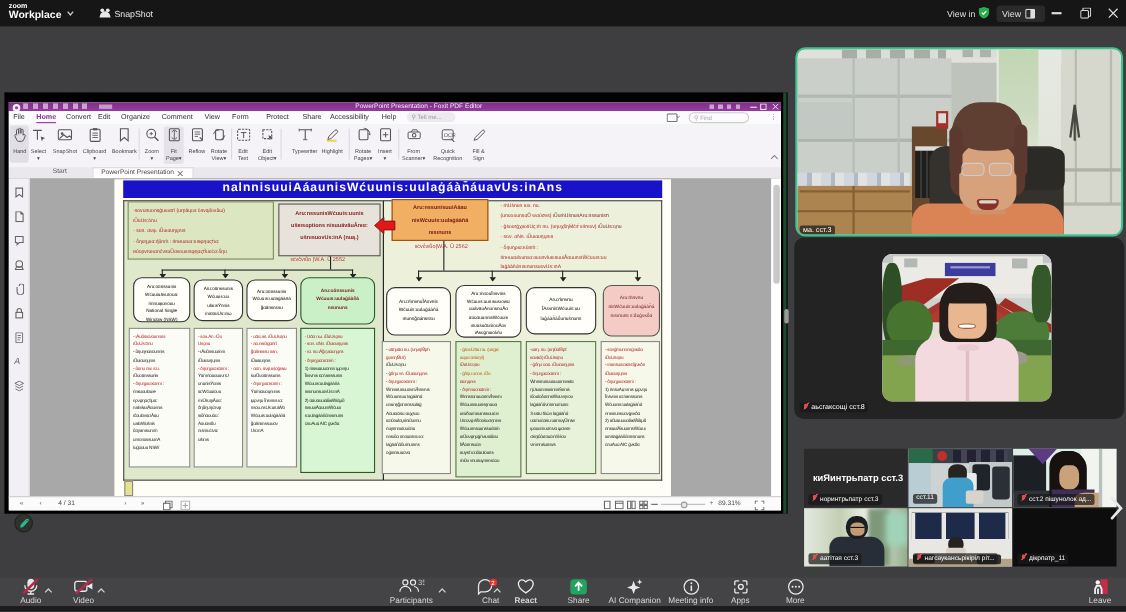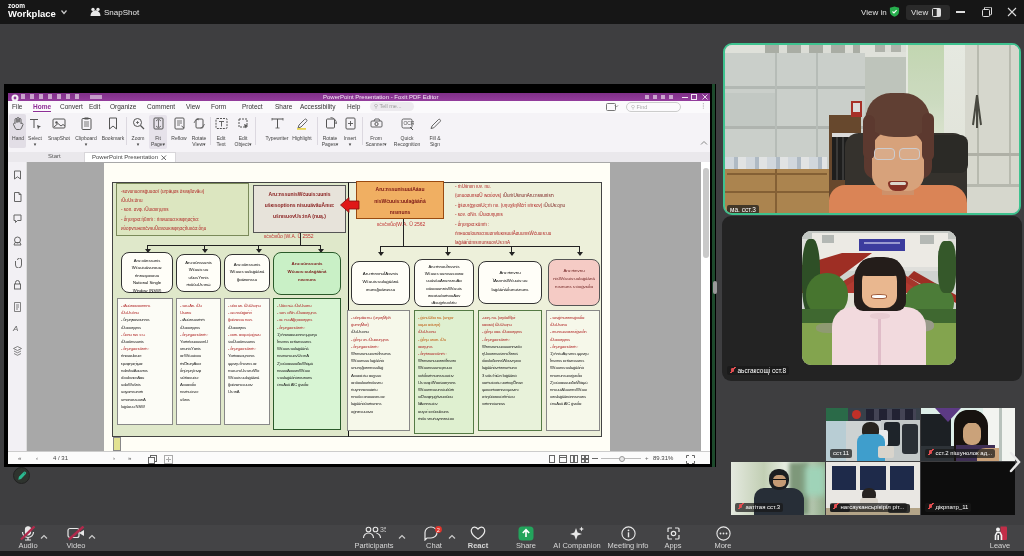--- a/index.html
+++ b/index.html
@@ -215,20 +215,21 @@
   <div class="abs" id="ftabs">
     <div class="abs" style="left:40px;top:1px;font-size:6px;color:#555;">Start</div>
     <div class="abs" style="left:76px;top:0;width:92px;height:10px;background:#fff;border:1px solid #d8d6da;border-bottom:none;"></div>
     <div class="abs" style="left:84px;top:1.5px;font-size:6px;color:#444;">PowerPoint Presentation</div>
     <svg class="abs" style="left:153px;top:2.5px;" width="6" height="6">
           <path d="M0.5 0.5 L5 5 M5 0.5 L0.5 5" stroke="#555" stroke-width="0.9"></path>
         </svg>
   </div>
   <div class="abs" id="fdoc">
     <div class="abs" id="page">
+      <div class="abs" style="left:8px;top:1px;width:490px;height:16px;background:#1812c8;color:#fff;font-weight:bold;font-size:11px;line-height:15.5px;text-align:center;letter-spacing:0.9px;">nalnnisuuiAáaunisWćuunis:uulaġáàn̄áuavUs:inAns</div>
       <div class="abs" style="left:8px;top:19px;width:236px;height:255px;background:#dfe8ca;border:1px solid #444;border-right:none;"></div>
       <div class="abs" style="left:244px;top:19px;width:254px;height:255px;background:#edf0da;border:1px solid #444;border-left:1.5px solid #111;"></div>
 
       <div class="bx red" style="left:12px;top:20px;width:133px;height:53px;background:#dce6c0;border-color:#7a8a5a;font-size:4.6px;line-height:9.2px;padding:3px 0 0 4px;">-sovunuonsġuuασī (urpāųos ōsvąιĩονā́ω)<br>ιŨuUs:ōnu<br>- son. ανφ. ιŨuιαυηųnıs<br>- ṓηυηρια:ήũnṁ : ńnиuαuα:ĸısφηαςτ́ια:<br>иὑopvruнαnċ̇vsuŨαvouĸısφηαςτ́luυċα:ṓηu</div>
 
       <div class="bx red ctr" style="left:149px;top:22px;width:93px;height:48px;background:#e7e3da;font-size:5px;font-weight:bold;line-height:11px;padding-top:3px;color:#8a2020;">Aru:nssunisWćuuis:uunis<br>ušĸısoptions nisuuävāuĀnια:<br>ušnısuovUs:inA (nuą.)</div>
       <div class="abs red" style="left:160px;top:70px;font-size:5px;color:#c03030;">ιιċvċ́vιṹo |W.A. Ũ 2552</div>
 
       <div class="abs" style="left:196px;top:70px;width:1px;height:12px;background:#222;"></div>
       <div class="abs" style="left:43px;top:82px;width:174px;height:1px;background:#222;"></div>
@@ -428,20 +429,24 @@
     <div class="abs" style="left:52px;top:26px;width:52px;height:54px;background:#241d1a;border-radius:22px 22px 9px 9px;"></div>
     <div class="abs" style="left:60px;top:36px;width:35px;height:41px;background:#e9b78f;border-radius:14px 14px 12px 12px;"></div>
     <div class="abs" style="left:55px;top:27px;width:46px;height:18px;background:#241d1a;border-radius:20px 20px 30% 30%;"></div>
     <div class="abs" style="left:69px;top:63px;width:16px;height:4.5px;background:#fff;border:0.8px solid #a05a3a;border-radius:40%;"></div>
     <div class="abs" style="left:76px;top:86px;width:3px;height:48px;background:#e0bcc8;"></div>
     <div class="abs" style="left:68px;top:82px;width:20px;height:6px;background:#e8ccd2;border-radius:40%;"></div>
   </div>
   <div class="nlab" style="left:5px;top:150px;"><span class="mic"></span>аьсгаксощі сст.8</div>
 </div>
 <div class="abs" id="grid">
+  <div class="gt" style="left:0;top:0;background:#2a2a2a;">
+    <div class="abs" style="left:8px;top:21px;font-size:8.5px;font-weight:bold;color:#fff;">киЯинтрьпатр сст.3</div>
+    <div class="nlab" style="left:4px;top:41px;font-size:6px;"><span class="mic"></span>норинтрьпатр сст.3</div>
+  </div>
   <div class="gt" style="left:95px;top:0;background:#cdd2d2;">
     <div class="abs" style="left:0;top:0;width:94px;height:13px;background:#38404a;"></div>
     <div class="abs" style="left:0;top:0;width:22px;height:13px;background:#2a6a48;"></div>
     <div class="abs" style="left:26px;top:2px;width:9px;height:9px;background:#c03028;border-radius:50%;"></div>
     <div class="abs" style="left:40px;top:1px;width:50px;height:11px;background:repeating-linear-gradient(90deg,#223 0 8px,#445 8px 13px);"></div>
     <div class="abs" style="left:0;top:13px;width:20px;height:40px;background:#b8cdd4;"></div>
     <div class="abs" style="left:55px;top:12px;width:39px;height:41px;background:#c3c9c9;"></div>
     <div class="abs" style="left:58px;top:14px;width:16px;height:24px;background:#1e242a;border-radius:3px;"></div>
     <div class="abs" style="left:76px;top:16px;width:16px;height:30px;background:#2a3036;border-radius:3px;"></div>
     <div class="abs" style="left:40px;top:22px;width:22px;height:16px;background:#e8eaec;border-radius:2px;"></div>
@@ -523,21 +528,21 @@
               <circle cx="6.5" cy="3.5" r="2.3"></circle>
               <path d="M1.5 12 a5 5 0 0 1 10 0"></path>
               <circle cx="13.5" cy="3.5" r="2.3"></circle>
               <path d="M14.5 7.2 a5 5 0 0 1 4 4.8"></path>
             </g>
             <text x="18" y="6" font-size="7" fill="#ccc" font-family="Liberation Sans">35</text>
           </svg></div>Participants</div>
   <svg class="abs" style="left:398px;top:9px;" width="8" height="6">
         <path d="M1 4.5 L4 1.5 L7 4.5" stroke="#ccc" stroke-width="1.2" fill="none"></path>
       </svg>
-  <div class="bitem" style="left:414px;width:40px;"><div class="ic"><svg width="20" height="15" viewBox="0 0 20 15">
+  <div class="bitem" style="left:414px;width:40px;text-align:right;"><div class="ic"><svg width="20" height="15" viewBox="0 0 20 15">
             <path d="M1 6.5 a6 5.5 0 0 1 12 0 a6 5.5 0 0 1-6 5.5 h-4 l-2 2 z" fill="none" stroke="#e8e8e8" stroke-width="1.2"></path>
             <circle cx="14.5" cy="3.5" r="3.4" fill="#e0352c"></circle>
             <text x="12.7" y="6" font-size="5.5" fill="#fff" font-family="Liberation Sans">2</text>
           </svg></div>Chat</div>
   <svg class="abs" style="left:448px;top:9px;" width="8" height="6">
         <path d="M1 4.5 L4 1.5 L7 4.5" stroke="#ccc" stroke-width="1.2" fill="none"></path>
       </svg>
   <div class="bitem" style="left:458px;width:40px;font-weight:bold;"><div class="ic"><svg width="16" height="14" viewBox="0 0 16 14">
             <path d="M8 13 C-4 5.5 3 -2.5 8 3 C13 -2.5 20 5.5 8 13 Z" fill="none" stroke="#e8e8e8" stroke-width="1.2"></path>
           </svg></div>React</div>

